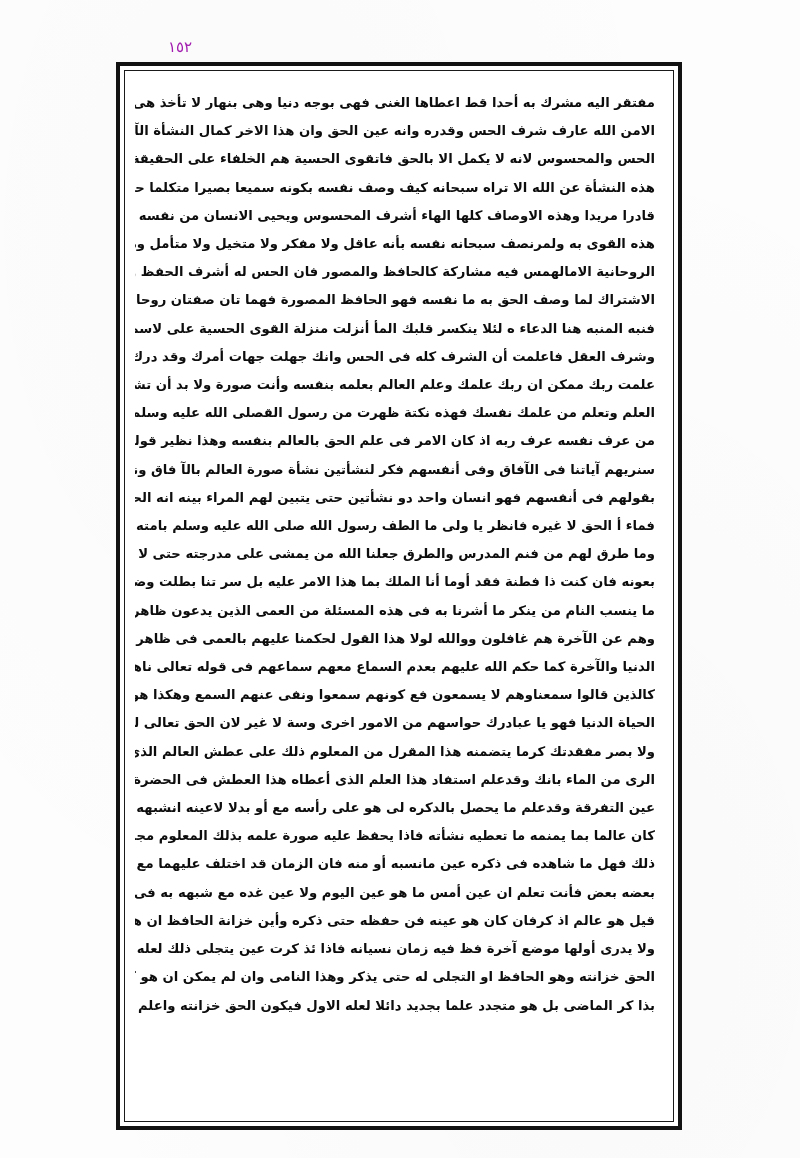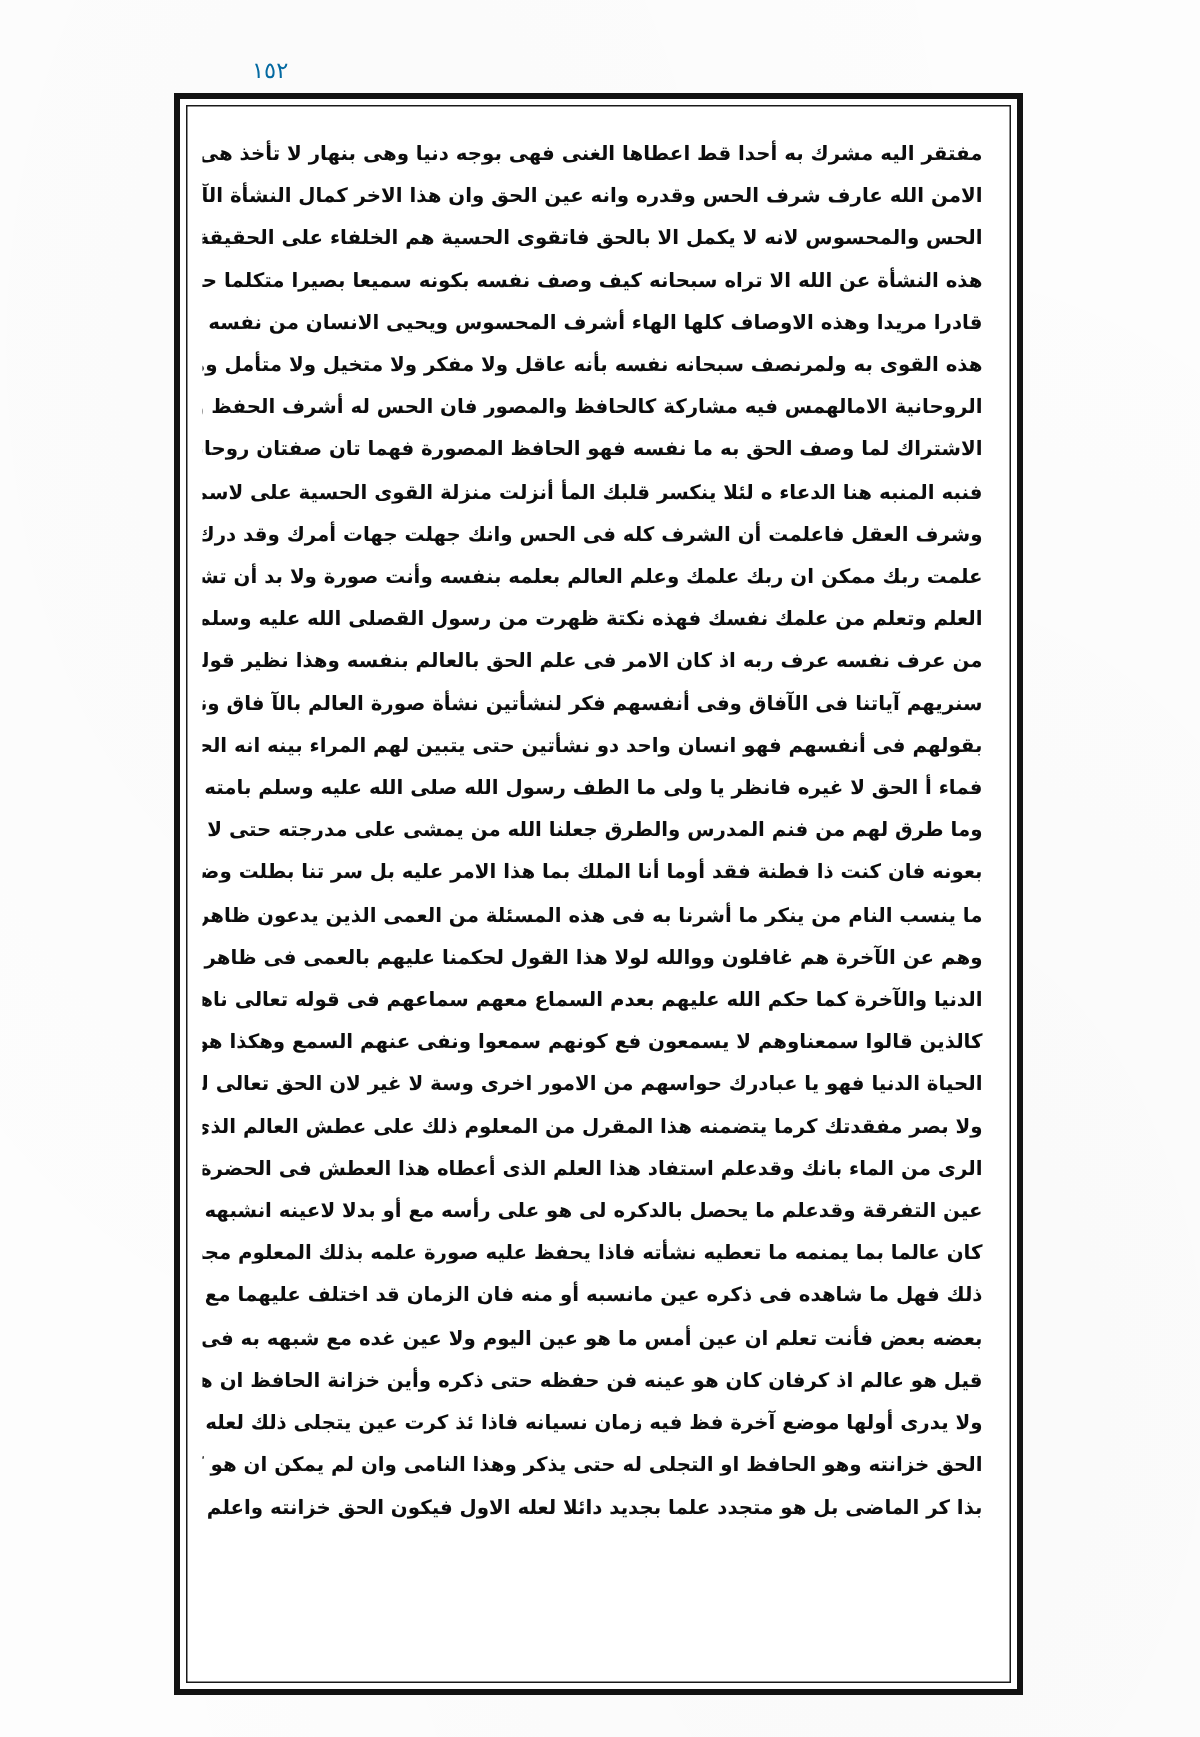--- a/index.html
+++ b/index.html
@@ -36,21 +36,21 @@
     pointer-events: none;
   }
 
   
   #page-number {
     position: absolute;
     left: 168px;
     top: 38px;
     font-family: Liberation Sans, sans-serif;
     font-size: 15px;
-    color: #0369a1;
+    color: #a21caf;
     letter-spacing: 0.5px;
     direction: rtl;
     unicode-bidi: bidi-override;
   }
 
   
   #frame-outer {
     position: absolute;
     left: 116px;
     top: 62px;

